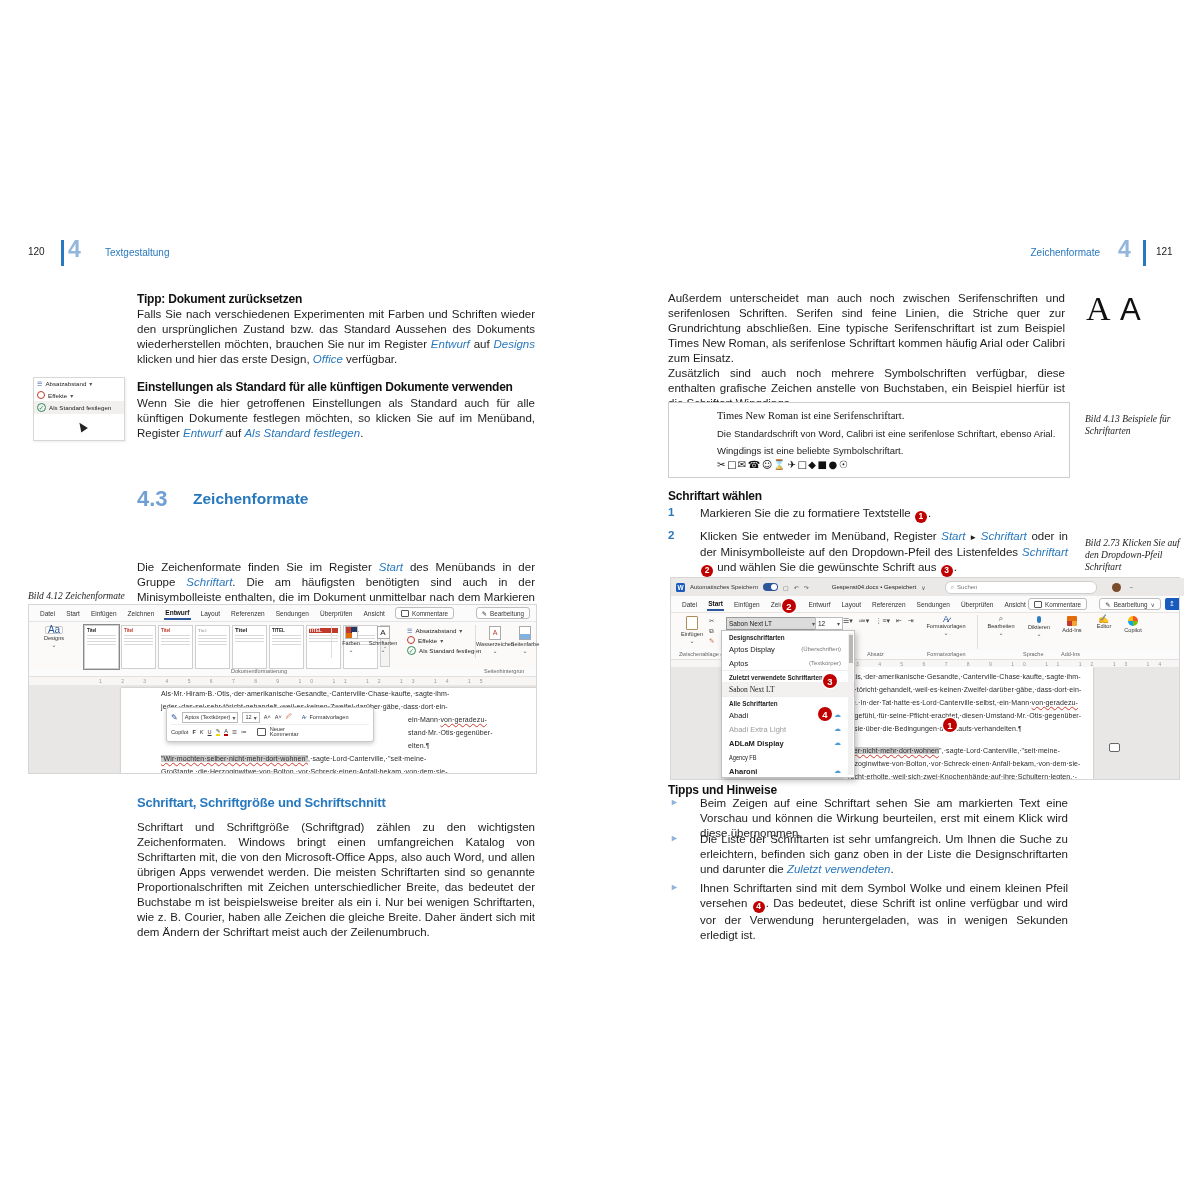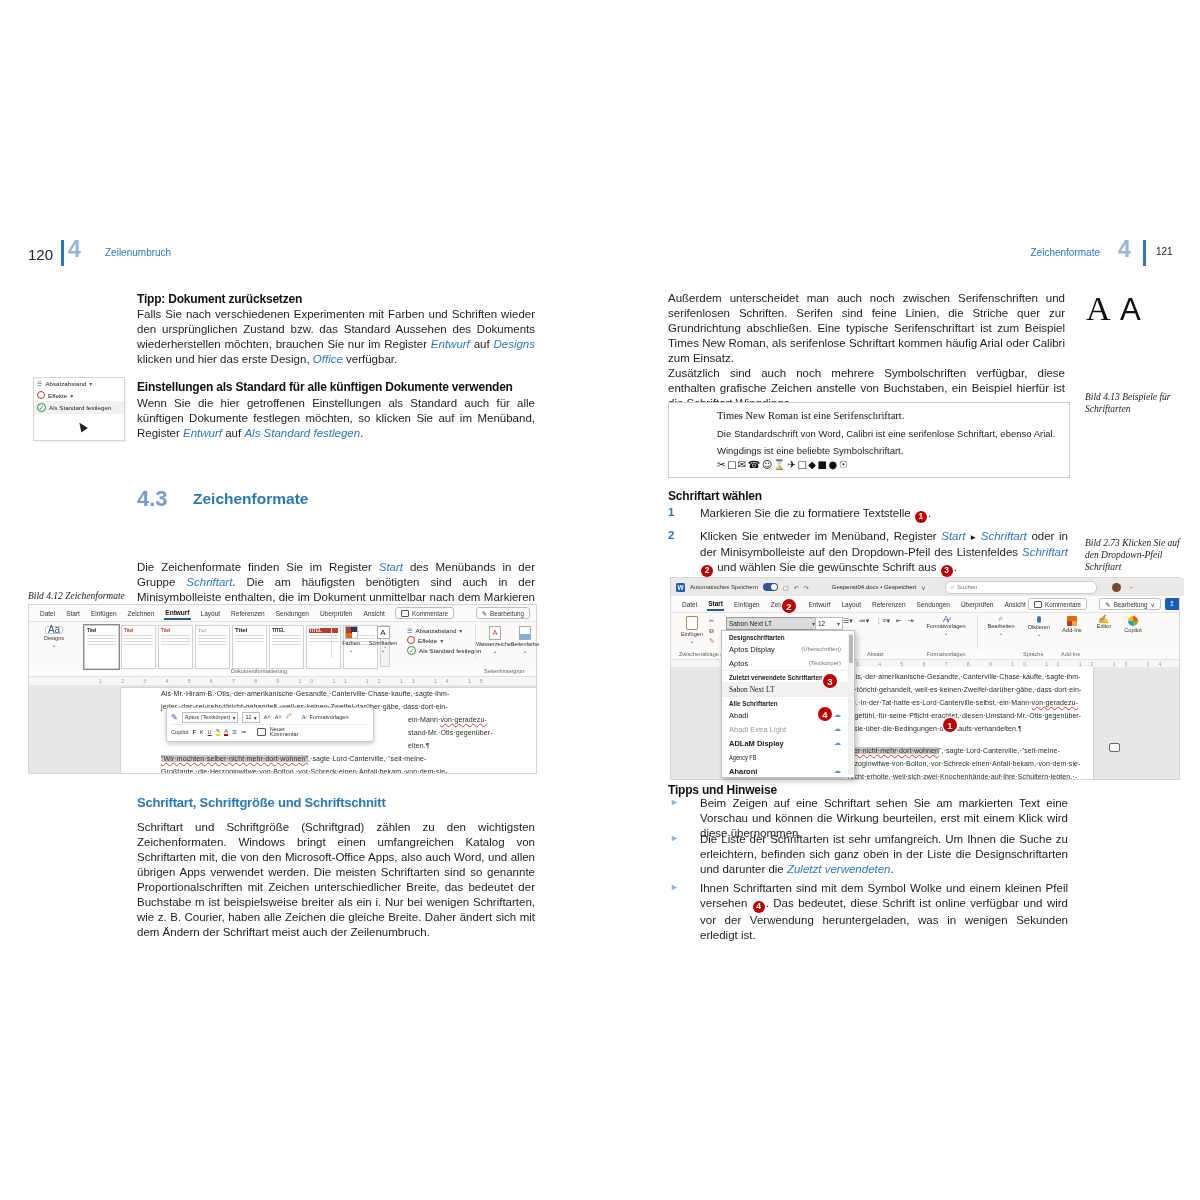--- a/index.html
+++ b/index.html
@@ -44,24 +44,24 @@
            font-size:5.6px;color:#333;z-index:20;padding:2px 4px;}
   .mrow{display:flex;align-items:center;gap:4px;height:14px;white-space:nowrap;}
   .selbox{border:1px solid #bbb;background:#fff;padding:0 2px;display:inline-flex;align-items:center;gap:2px;height:9px;}
   .arrowc{color:#8fb3da;font-size:9px;line-height:10px;}
 </style>
 </head>
 <body>
 
 <div class="canvas">
 
-  <div class="abs" style="left:28px;top:246px;font-size:15px;color:#222;">120</div>
+  <div class="abs" style="left:28px;top:246px;font-size:10px;color:#222;">120</div>
   <div class="abs" style="left:61px;top:240px;width:2.5px;height:26px;background:#2878be;"></div>
   <div class="abs" style="left:68px;top:236px;font-size:23px;font-weight:700;color:#93b6dd;">4</div>
-  <div class="abs" style="left:105px;top:247px;font-size:10px;color:#2878be;">Zeilenumbruch</div>
+  <div class="abs" style="left:105px;top:247px;font-size:10px;color:#2878be;">Textgestaltung</div>
 
   <div class="abs runhead" style="left:137px;top:292px;">Tipp: Dokument zurücksetzen</div>
   <div class="abs jt" style="left:137px;top:307px;width:398px;">
     <span>Falls Sie nach verschiedenen Experimenten mit Farben und Schriften wieder den ursprünglichen Zustand bzw. das Standard Aussehen des Dokuments wiederherstellen möchten, brauchen Sie nur im Register </span><span class="bi">Entwurf</span><span> auf </span><span class="bi">Designs</span><span> klicken und hier das erste Design, </span><span class="bi">Office</span><span> verfügbar.</span>
   </div>
 
   <div class="abs" style="left:33px;top:377px;width:90px;height:62px;background:#fff;border:1px solid #d9d7d5;box-shadow:1px 1px 2px rgba(0,0,0,.08);">
     <div class="menuitem">
       <span style="color:#2b579a;font-size:6px;">☰</span>
       <span>Absatzabstand</span>
@@ -240,21 +240,21 @@
   <div class="abs" style="left:1086px;top:290px;font-family:'Liberation Serif',serif;font-size:34px;color:#111;">A</div>
   <div class="abs" style="left:1120px;top:292px;font-size:31px;color:#111;">A</div>
   <div class="abs jt" style="left:668px;top:366px;width:397px;">Zusätzlich sind auch noch mehrere Symbolschriften verfügbar, diese enthalten grafische Zeichen anstelle von Buchstaben, ein Beispiel hierfür ist die Schriftart Wingdings.</div>
 
   <div class="abs" style="left:668px;top:389px;width:400px;height:74px;border:1px solid #cfcdca;background:#fff;margin-top:13px;">
     <div class="abs" style="left:48px;top:7px;font-family:'Liberation Serif',serif;font-size:10.5px;color:#111;">Times New Roman ist eine Serifenschriftart.</div>
     <div class="abs" style="left:48px;top:25px;font-size:9.5px;color:#222;">Die Standardschrift von Word, Calibri ist eine serifenlose Schriftart, ebenso Arial.</div>
     <div class="abs" style="left:48px;top:42px;font-size:9.5px;color:#222;">Wingdings ist eine beliebte Symbolschriftart.</div>
     <div class="abs" style="left:48px;top:56px;font-size:10px;letter-spacing:1.5px;color:#111;font-family:'DejaVu Sans',sans-serif;">✂□✉☎☺⌛✈□◆■●☉</div>
   </div>
-  <div class="abs caption" style="left:1085px;top:391px;width:98px;">Bild 4.13 Beispiele für Schriftarten</div>
+  <div class="abs caption" style="left:1085px;top:413px;width:98px;">Bild 4.13 Beispiele für Schriftarten</div>
 
   <div class="abs runhead" style="left:668px;top:489px;">Schriftart wählen</div>
   <div class="abs" style="left:668px;top:506px;font-size:11.5px;font-weight:700;color:#2878be;">1</div>
   <div class="abs jt" style="left:700px;top:506px;width:368px;">
     <span>Markieren Sie die zu formatiere Textstelle </span><span class="badge">1</span><span>.</span>
   </div>
   <div class="abs" style="left:668px;top:529px;font-size:11.5px;font-weight:700;color:#2878be;">2</div>
   <div class="abs jt" style="left:700px;top:529px;width:368px;">
     <span>Klicken Sie entweder im Menüband, Register </span><span class="bi">Start</span><span style="font-size:8px;"> ► </span><span class="bi">Schriftart</span><span> oder in der Minisymbolleiste auf den Dropdown-Pfeil des Listenfeldes </span><span class="bi">Schriftart</span> <span class="badge">2</span><span> und wählen Sie die gewünschte Schrift aus </span><span class="badge">3</span><span>.</span>
   </div>

